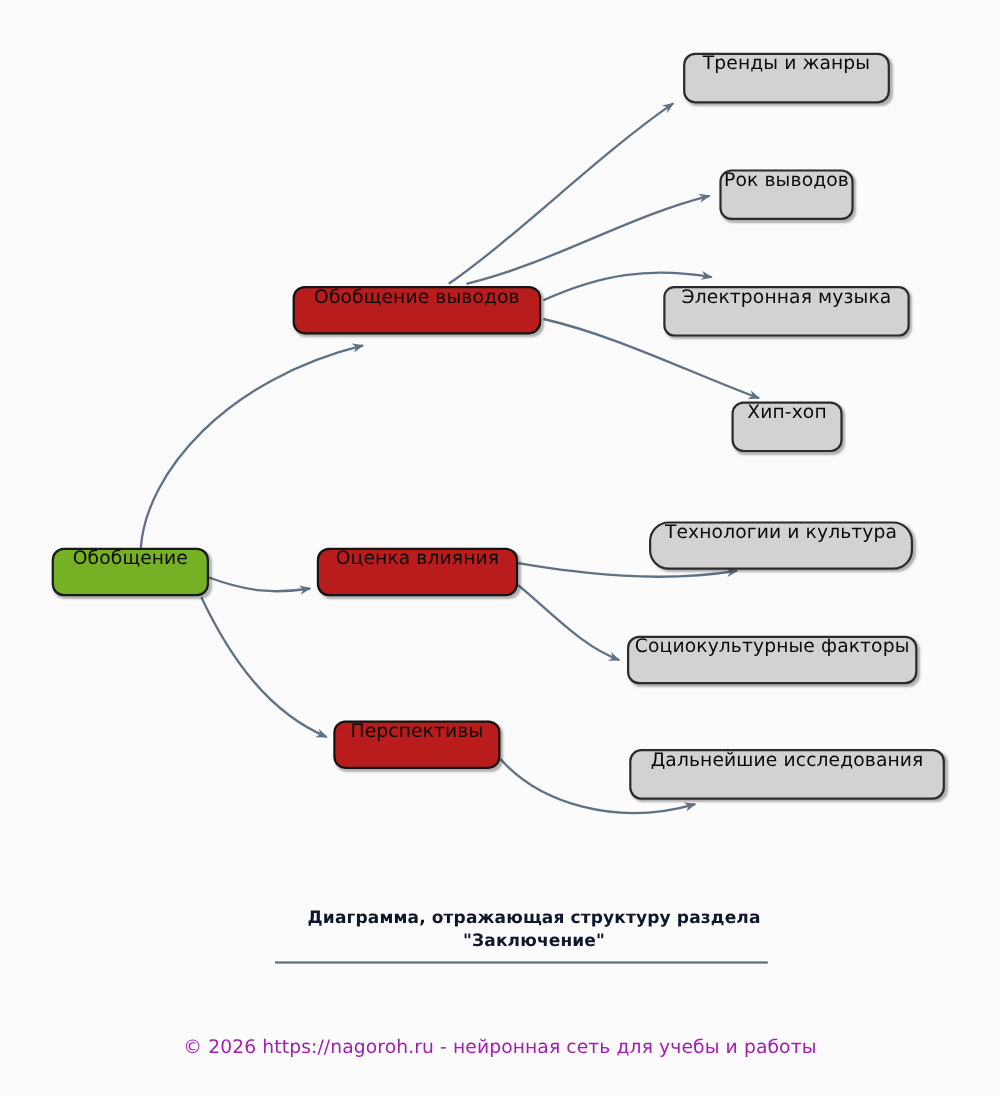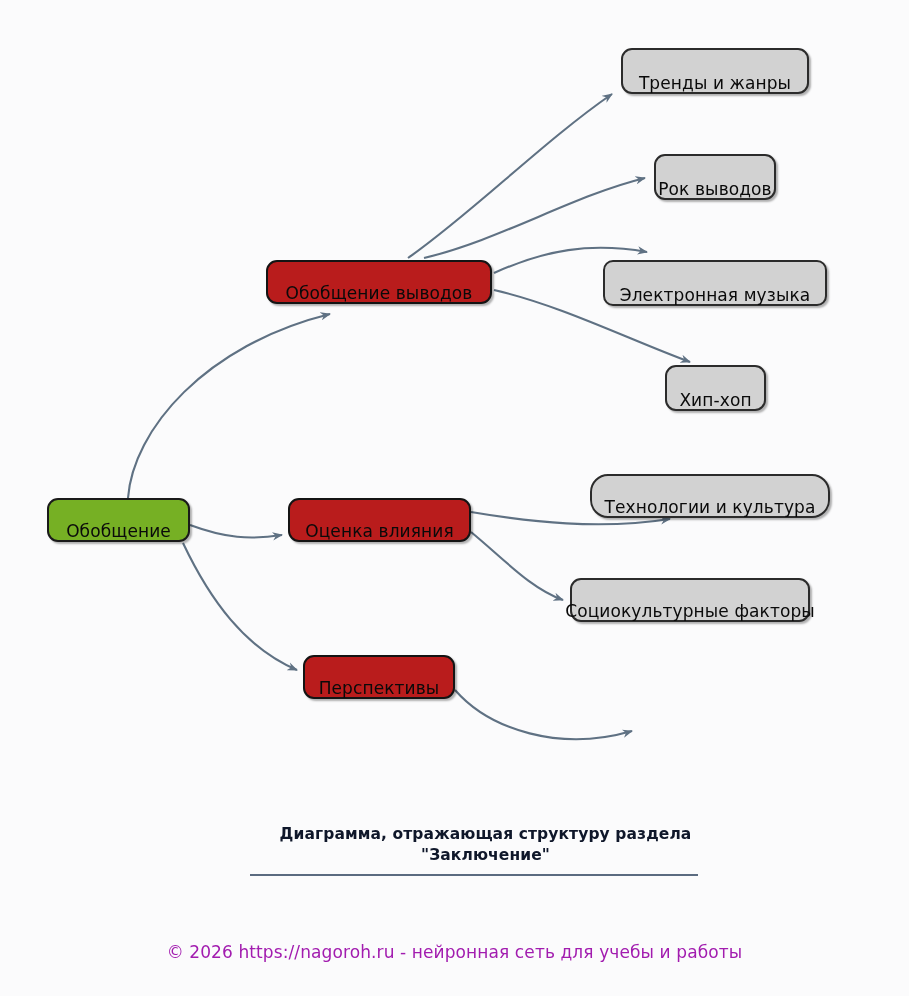--- a/index.html
+++ b/index.html
@@ -27,21 +27,21 @@
     left: 0; top: 0;
     width: 909px;
     height: 996px;
     pointer-events: none;
   }
 
   .node {
     position: absolute;
     box-sizing: border-box;
     display: flex;
-    align-items: flex-end;
+    align-items: flex-start;
     justify-content: center;
     border-radius: 11px;
     border: 2px solid #be185d;
     font-size: 17px;
     line-height: 1;
     color: #0a0a0a;
     white-space: nowrap;
     letter-spacing: 0.1px;
     box-shadow: 2px 2px 2px rgba(0,0,0,0.30);
   }
@@ -144,22 +144,25 @@
     </div>
   <div class="node node-leaf" style="left:603px; top:260px; width:224px; height:46px;border-radius:10px;">
       <span>Электронная музыка</span>
     </div>
   <div class="node node-leaf" style="left:665px; top:365px; width:101px; height:46px;">
       <span>Хип-хоп</span>
     </div>
   <div class="node node-leaf" style="left:590px; top:474px; width:240px; height:44px;border-radius:18px;">
       <span>Технологии и культура</span>
     </div>
-  <div class="node node-leaf" style="left:570px; top:578px; width:240px; height:44px;">
+  <div class="node node-leaf" style="left:570px; top:578px; width:264px; height:44px;">
       <span>Социокультурные факторы</span>
+    </div>
+  <div class="node node-leaf" style="left:572px; top:681px; width:287px; height:46px;">
+      <span>Дальнейшие исследования</span>
     </div>
 
   <div class="footer footer-title">
     <div>Диаграмма, отражающая структуру раздела</div>
     <div>"Заключение"</div>
   </div>
 
   <div class="footer-rule"></div>
 
   <div class="footer footer-copy">© 2026 https://nagoroh.ru - нейронная сеть для учебы и работы</div>

